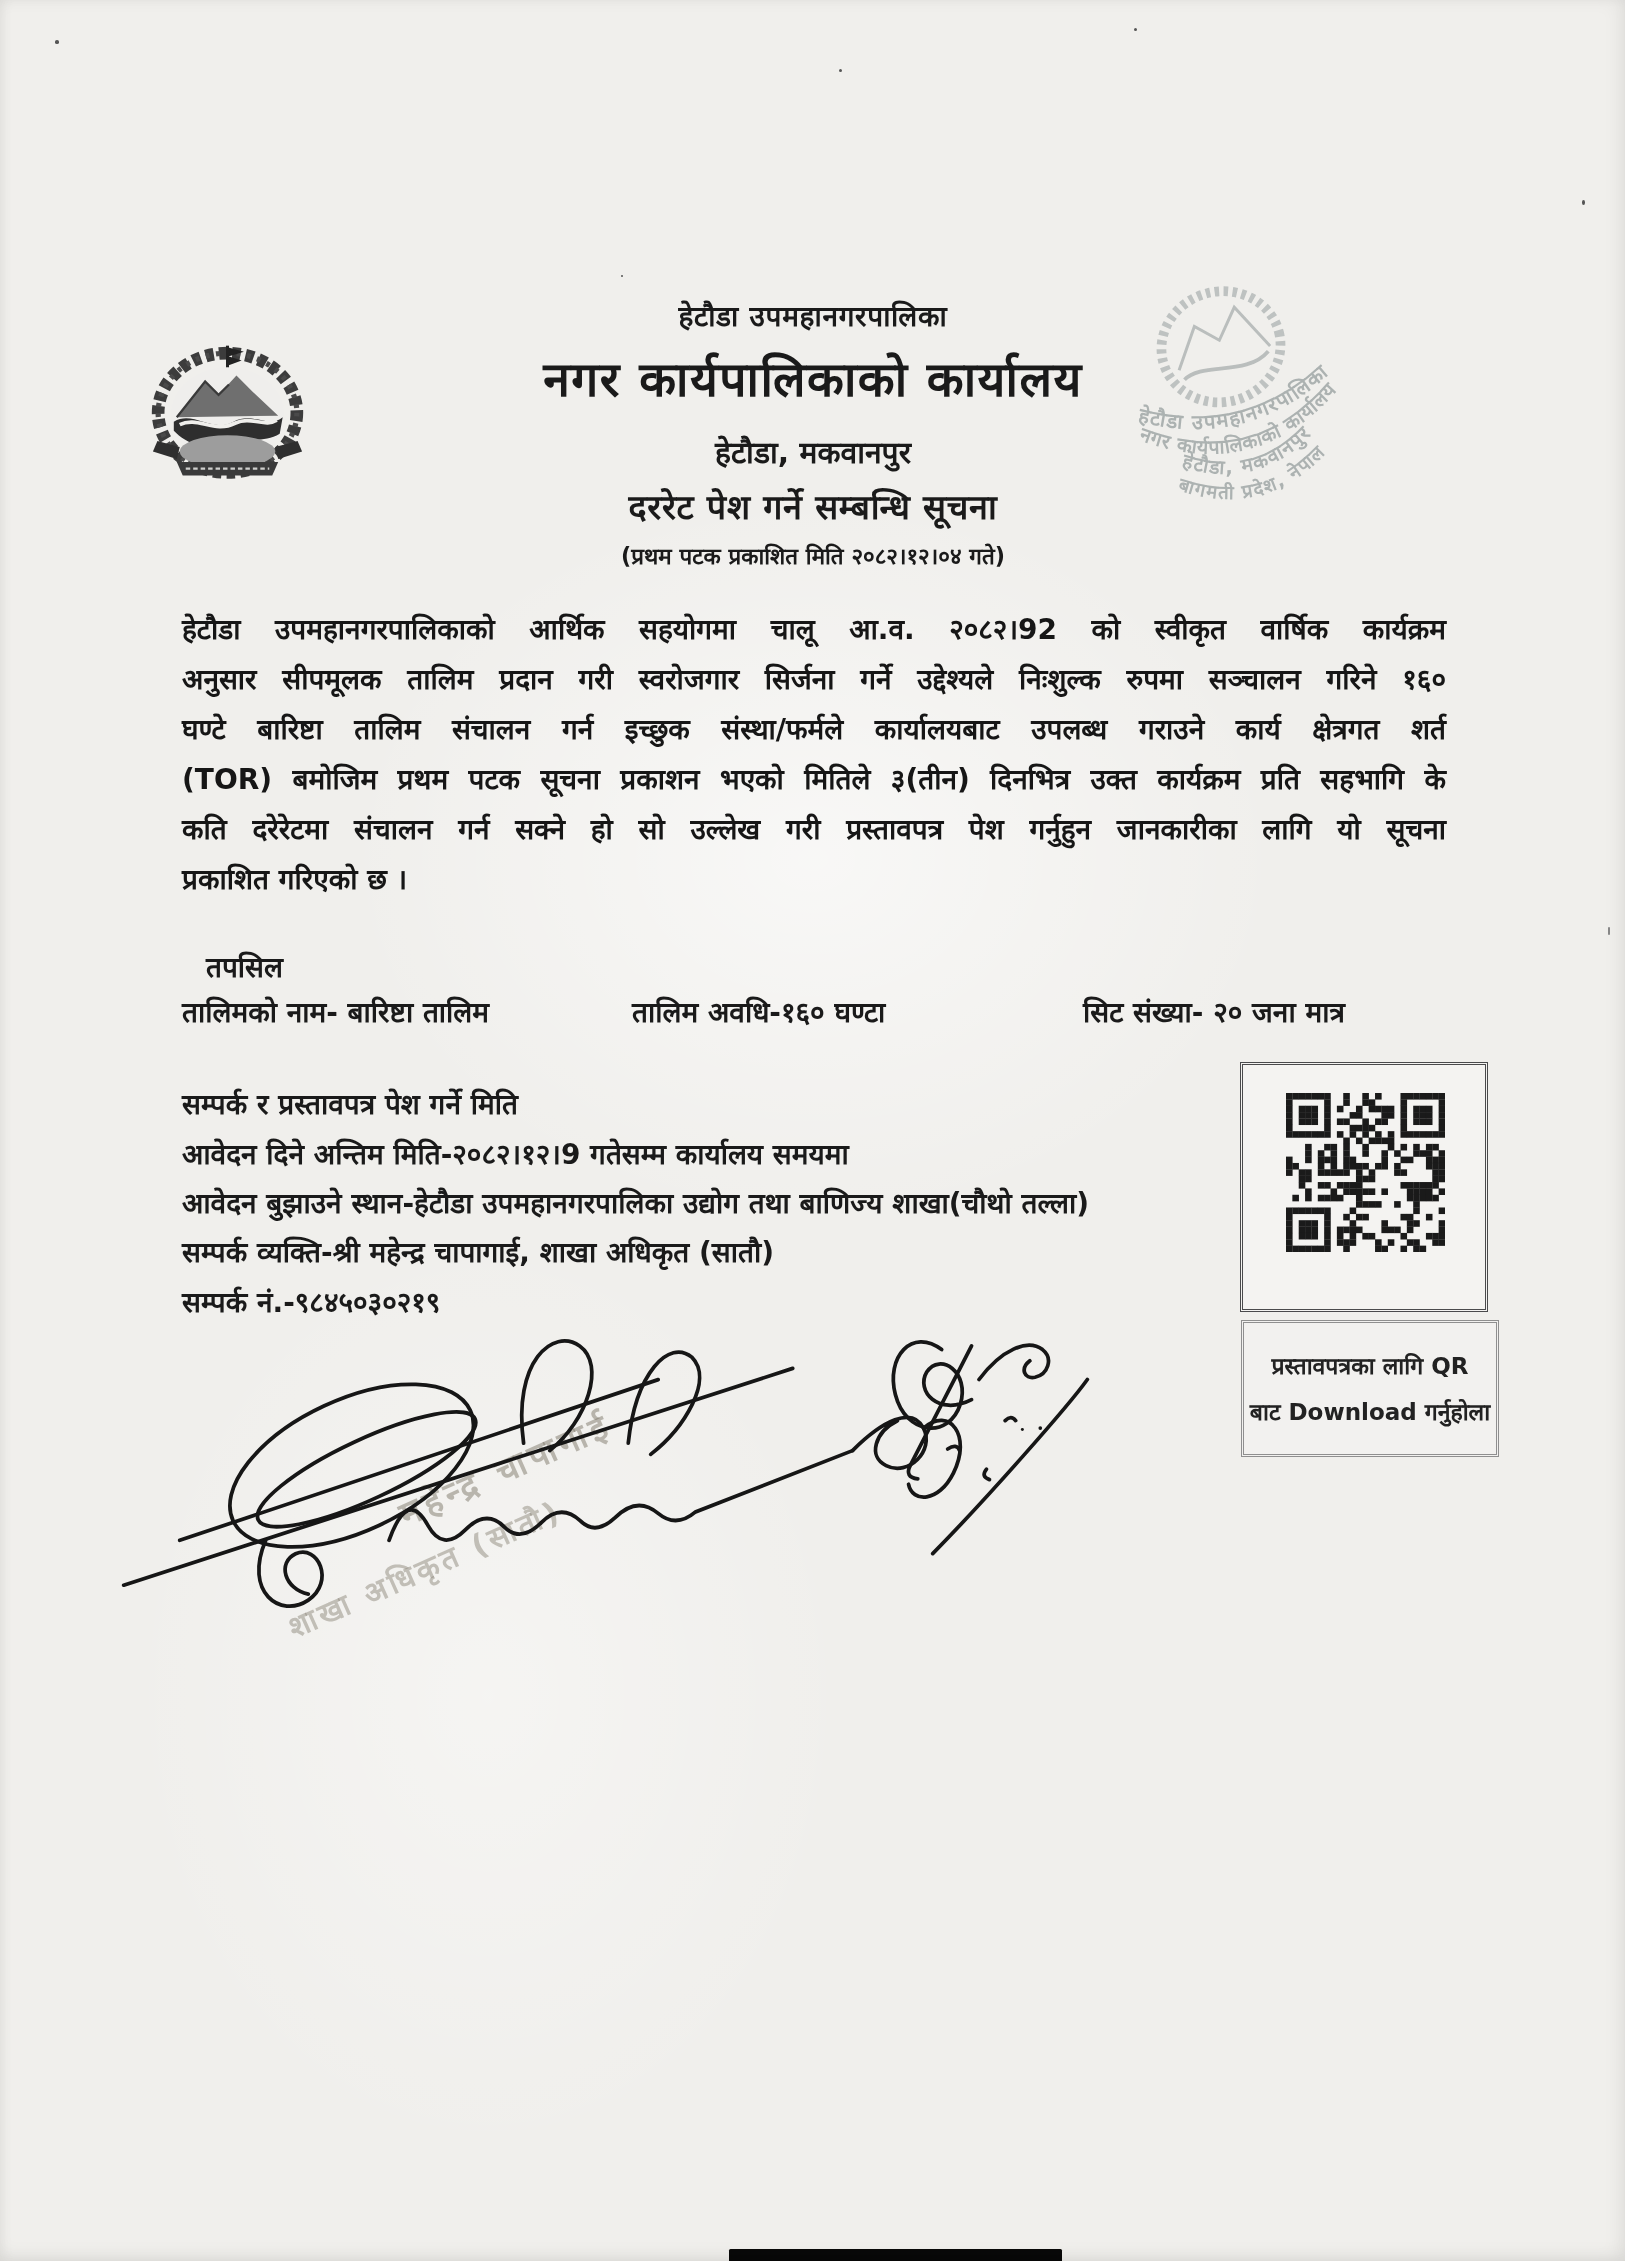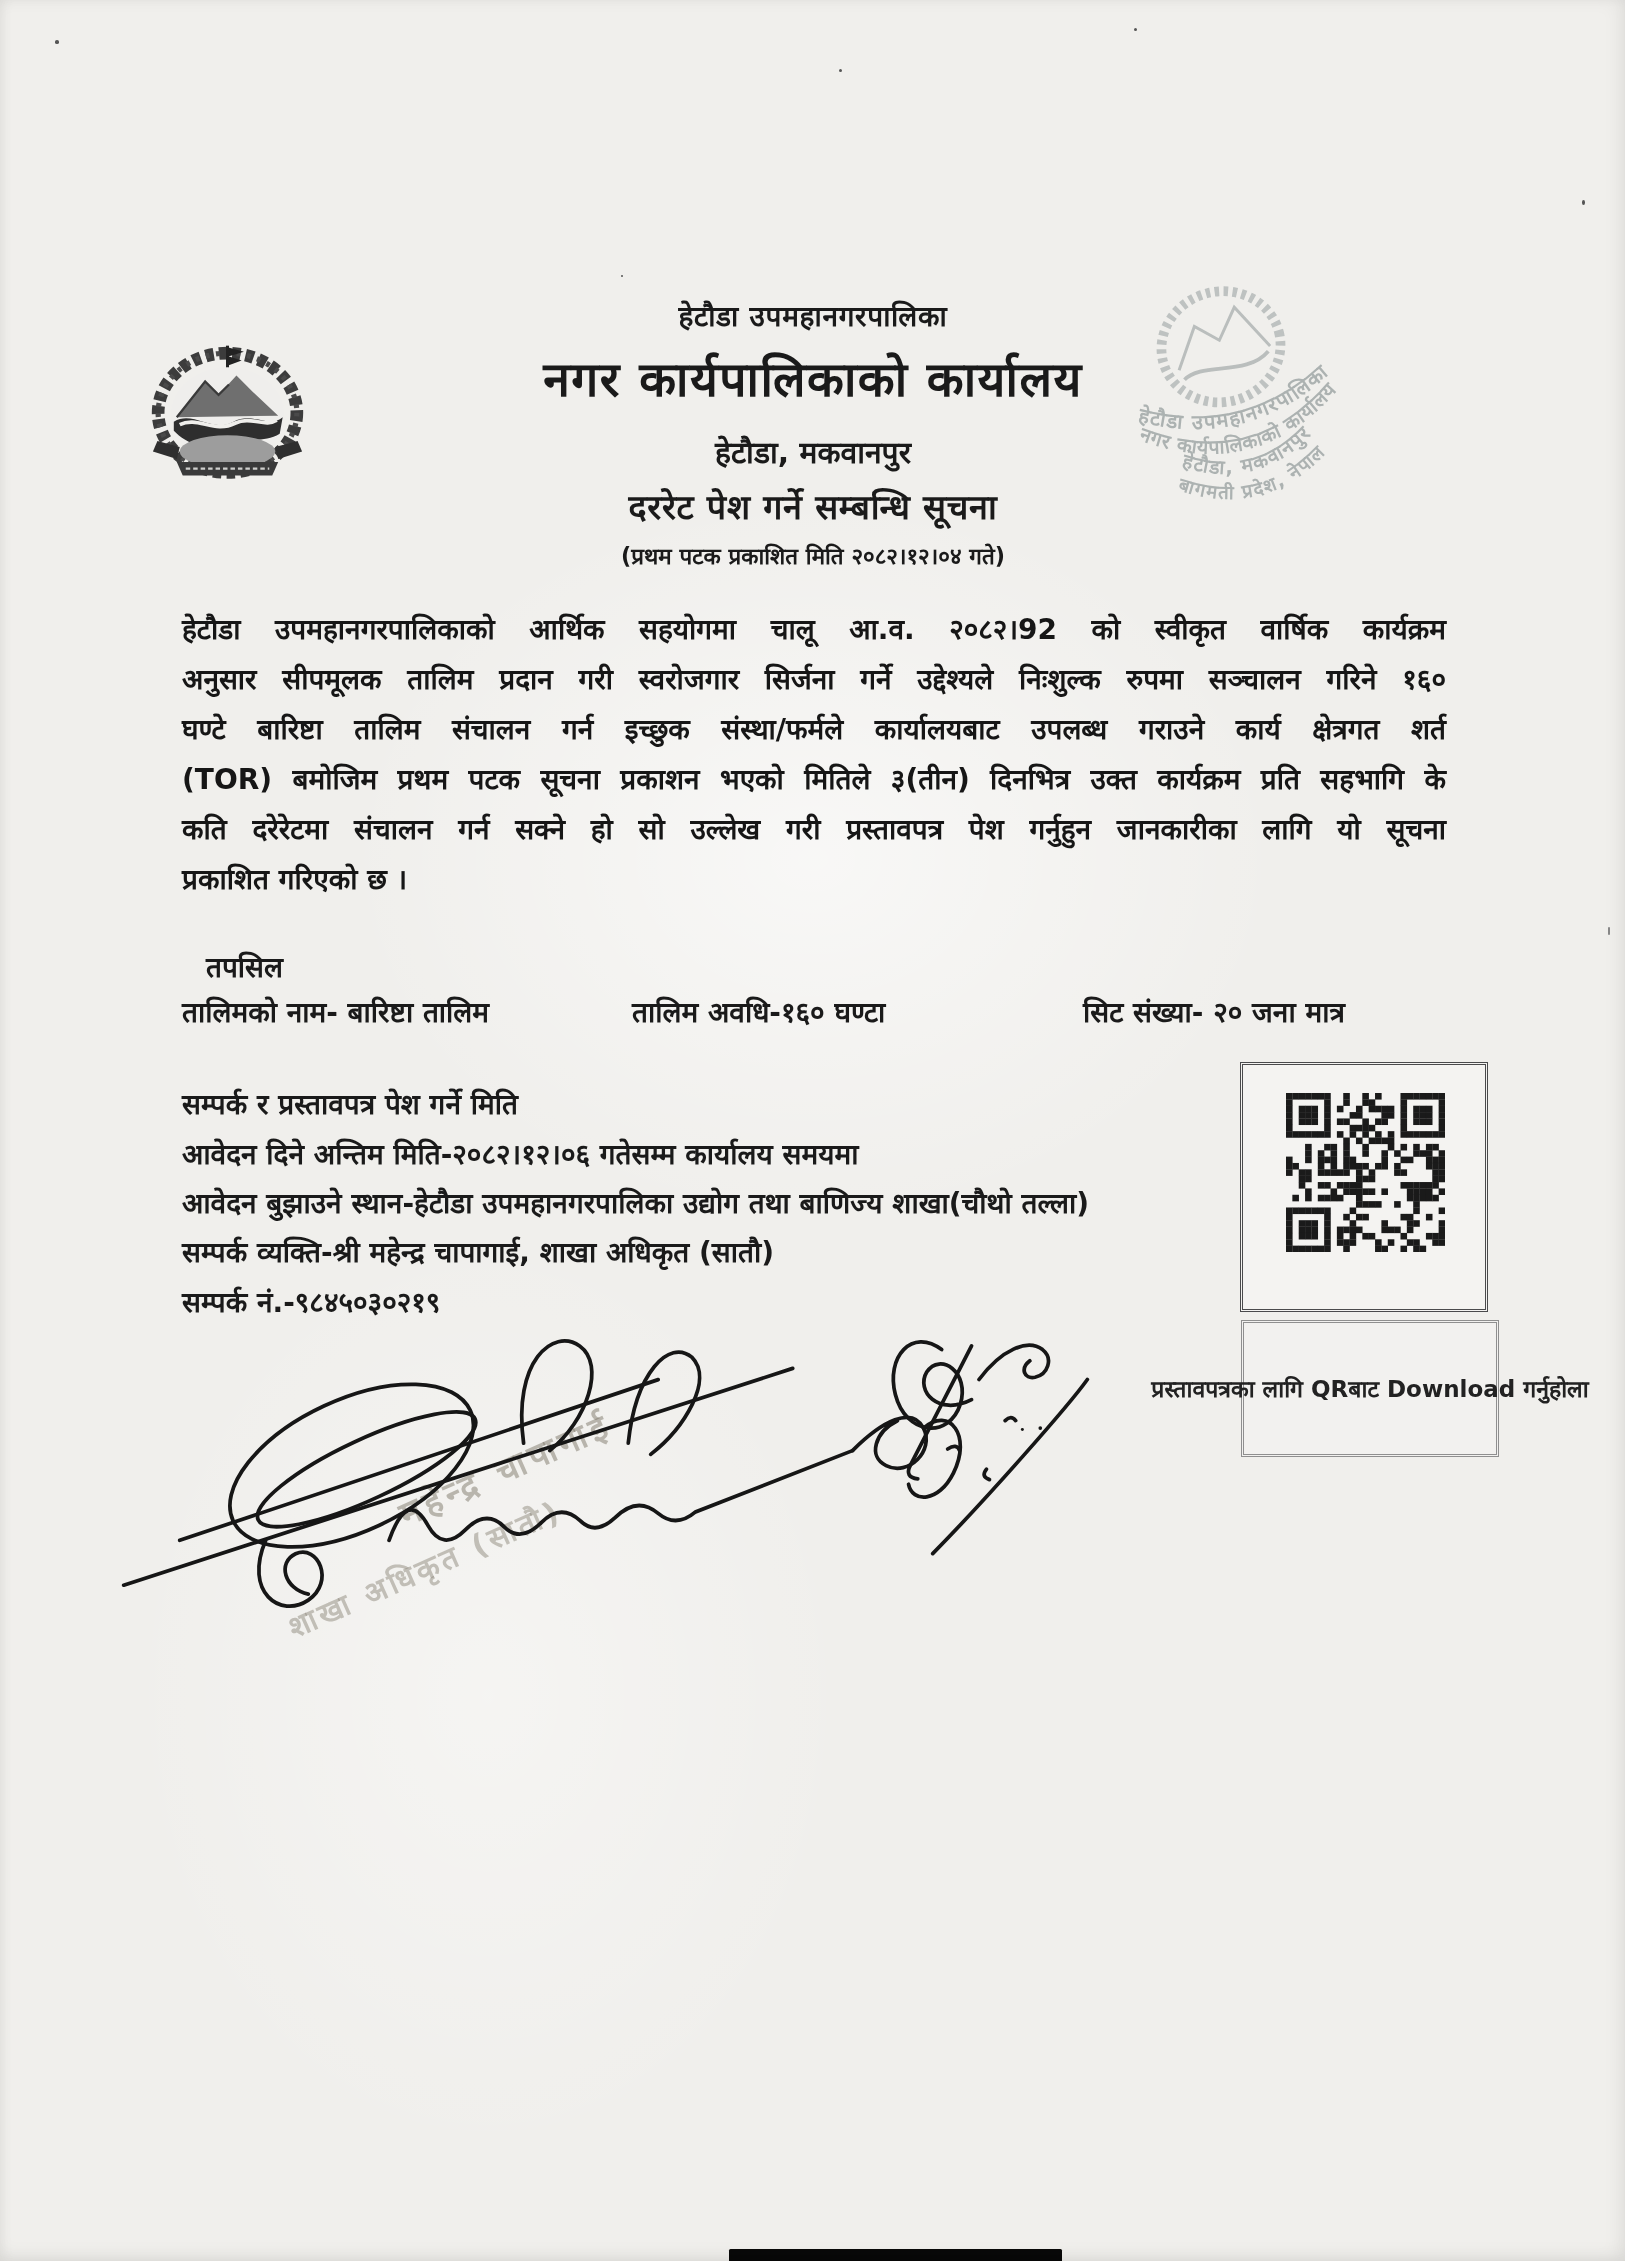--- a/index.html
+++ b/index.html
@@ -40,21 +40,21 @@
   .contact{left:182px;font-size:28px;font-weight:600;white-space:nowrap;}
   .c0{top:1084px;font-weight:bold;}
   .c1{top:1134px}.c2{top:1183px}.c3{top:1232px}.c4{top:1282px}
   .qr-box{
     left:1240px;top:1062px;width:248px;height:250px;box-sizing:border-box;
     border:3.7px double #4a4a4c;background:#f4f3f1;
   }
   .caption-box{
     left:1241px;top:1320px;width:258px;height:137px;box-sizing:border-box;
     border:3px double #8f8f8f;background:#f2f1ef;
-    display:flex;justify-content:center;align-items:center;
+    display:flex;flex-direction:column;justify-content:center;align-items:center;
   }
   .caption-box div{font-size:23px;font-weight:600;color:#222;line-height:46px;white-space:nowrap;}
   .stamp-faint{
     color:rgba(125,119,106,.5);font-weight:600;transform-origin:left bottom;white-space:nowrap;
   }
   .speck{position:absolute;border-radius:50%;background:#555;}
   .bottombar{left:729px;top:2249px;width:333px;height:12.7px;background:#0a0a0a;border-radius:1.5px;}
   svg{display:block;}
 </style>
 </head>
@@ -131,21 +131,21 @@
     <div class="abs bodyline b4">कति दरेरेटमा संचालन गर्न सक्ने हो सो उल्लेख गरी प्रस्तावपत्र पेश गर्नुहुन जानकारीका लागि यो सूचना</div>
     <div class="abs bodyline b5 last">प्रकाशित गरिएको छ ।</div>
   </div>
 
   <div class="abs ink tapsil-h">तपसिल</div>
   <div class="abs ink tapsil-c tc1">तालिमको नाम- बारिष्टा तालिम</div>
   <div class="abs ink tapsil-c tc2">तालिम अवधि-१६० घण्टा</div>
   <div class="abs ink tapsil-c tc3">सिट संख्या- २० जना मात्र</div>
 
   <div class="abs ink contact c0">सम्पर्क र प्रस्तावपत्र पेश गर्ने मिति</div>
-  <div class="abs ink contact c1">आवेदन दिने अन्तिम मिति-२०८२।१२।०६ गतेसम्म कार्यालय समयमा</div>
+  <div class="abs ink contact c1">आवेदन दिने अन्तिम मिति-२०८२।१२।9 गतेसम्म कार्यालय समयमा</div>
   <div class="abs ink contact c2">आवेदन बुझाउने स्थान-हेटौडा उपमहानगरपालिका उद्योग तथा बाणिज्य शाखा(चौथो तल्ला)</div>
   <div class="abs ink contact c3">सम्पर्क व्यक्ति-श्री महेन्द्र चापागाई, शाखा अधिकृत (सातौ)</div>
   <div class="abs ink contact c4">सम्पर्क नं.-९८४५०३०२१९</div>
 
   <div class="abs qr-box">
     <svg id="qr-svg" width="159" height="159" viewBox="0 0 210 210" style="position:absolute;left:43px;top:28px;">
         <rect x="0.00" y="0.00" width="8.70" height="8.70" fill="#1a1a1a"></rect>
         <rect x="8.40" y="0.00" width="8.70" height="8.70" fill="#1a1a1a"></rect>
         <rect x="16.80" y="0.00" width="8.70" height="8.70" fill="#1a1a1a"></rect>
         <rect x="25.20" y="0.00" width="8.70" height="8.70" fill="#1a1a1a"></rect>

